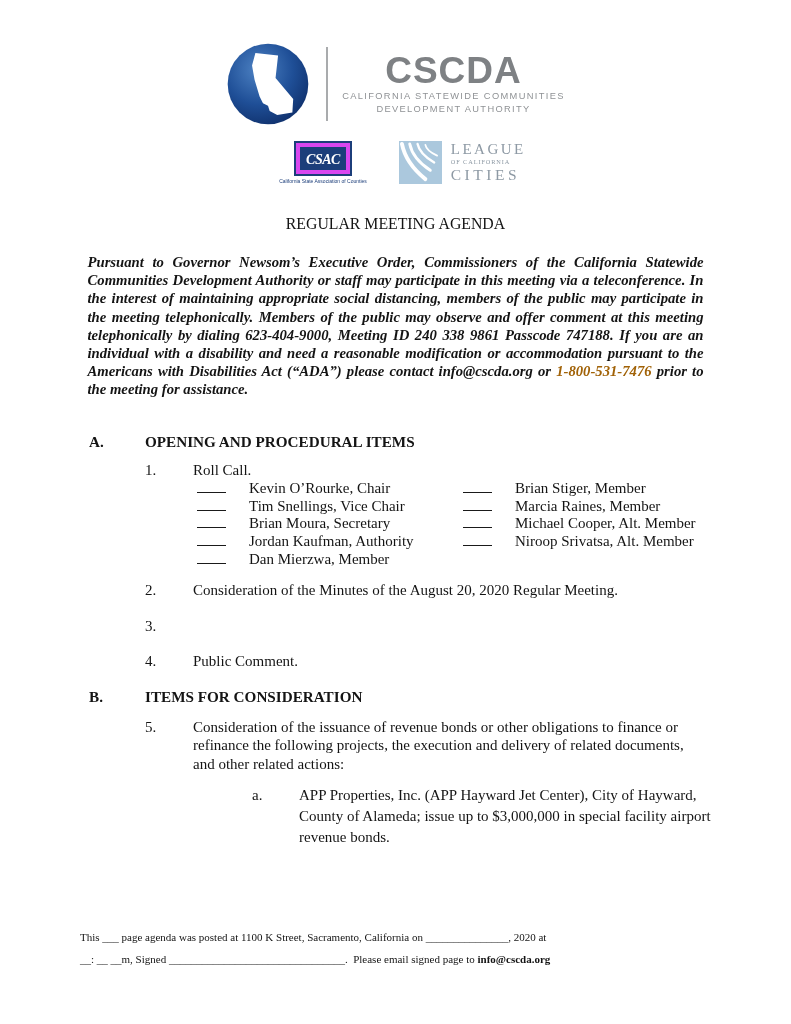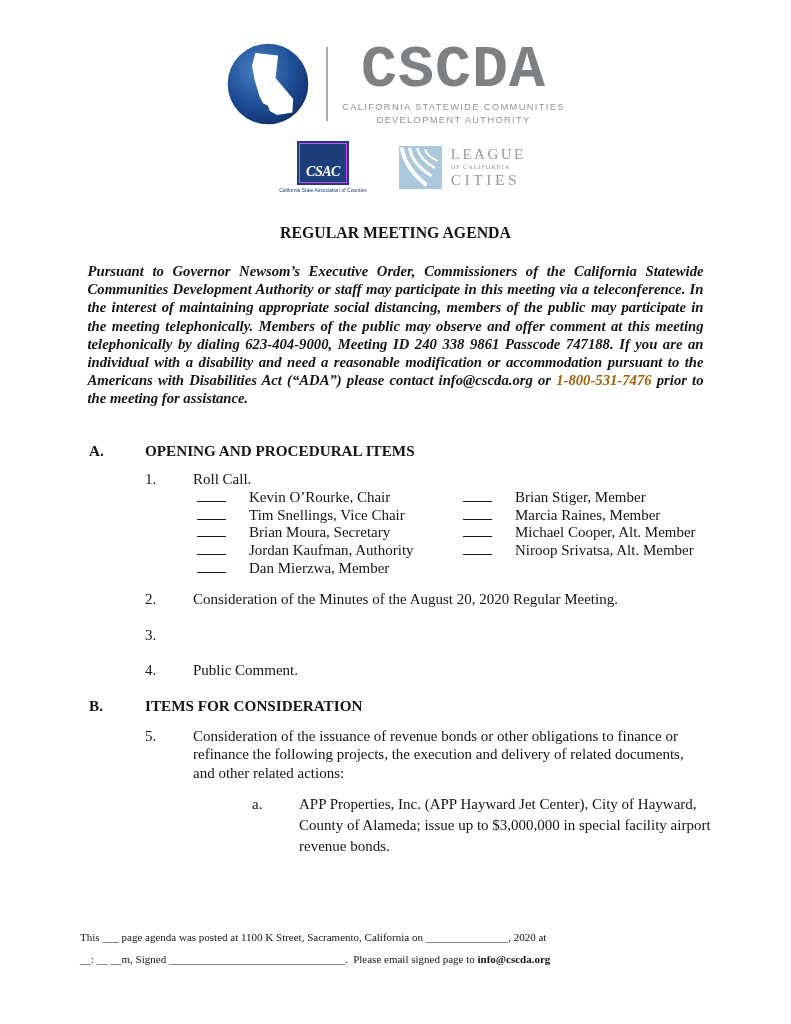--- a/index.html
+++ b/index.html
@@ -9,40 +9,40 @@
     font-family:"Liberation Serif","DejaVu Serif",serif; color:#141414;
   }
 
   
   .logo-area { padding-top:42px; display:flex; flex-direction:column; align-items:center; }
   .cscda-row { display:flex; align-items:center; }
   .ca-circle { width:84px; height:84px; display:block; }
   .logo-divider { width:2px; height:74px; background:#a9abad; margin:0 14px 0 16px; }
   .cscda-textcol { display:flex; flex-direction:column; align-items:center;
     font-family:"Liberation Sans","DejaVu Sans",sans-serif; }
-  .cscda-acronym { font-size:60px; font-weight:700; color:#7e8184; line-height:0.92; letter-spacing:1px;font-family:Liberation Mono, monospace; }
+  .cscda-acronym { font-size:37px; font-weight:700; color:#7e8184; line-height:0.92; letter-spacing:1px; }
   .cscda-sub { font-size:9.3px; color:#8f9295; letter-spacing:1.35px; margin-top:3px; white-space:nowrap; }
 
   .partners-row { display:flex; align-items:center; gap:32px; margin-top:15px; margin-left:14px; }
   .csac-block { display:flex; flex-direction:column; align-items:center; }
   .csac-box { background:#1c3e7a; padding:2px; }
-  .csac-inner { border:1px solid #d946ef; padding:18px 6px 2px; }
+  .csac-inner { border:4px solid #d946ef; padding:3px 6px 2px; }
   .csac-text { color:#ffffff; font-style:italic; font-weight:bold; font-size:14px;
     font-family:"Liberation Serif",serif; letter-spacing:-0.5px; }
   .csac-tagline { font-size:5px; color:#1c3e7a; margin-top:2px; white-space:nowrap;
     font-family:"Liberation Sans","DejaVu Sans",sans-serif; }
   .league-block { display:flex; align-items:center; gap:9px; }
   .league-icon { width:43px; height:43px; display:block; }
   .league-text { display:flex; flex-direction:column; color:#8d99a4; line-height:1; }
   .l1 { font-size:15px; letter-spacing:2.5px; }
   .l2 { font-size:6.3px; letter-spacing:0.9px; margin-top:2px; }
   .l3 { font-size:15.5px; letter-spacing:3.5px; margin-top:2px; }
 
   
-  .title-block { text-align:center; margin-top:30px; font-weight:bold; font-size:15.8px; line-height:19px; }
+  .title-block { text-align:center; margin-top:30px; font-weight:normal; font-size:15.8px; line-height:19px; }
 
   
   .notice { margin:20px auto 0; width:616px; text-align:justify;
     font-weight:bold; font-style:italic; font-size:14.7px; line-height:18.2px; }
   .phone-link { color:#a16207; font-weight:bold; }
 
   
   .section-head { display:flex; font-weight:bold; font-size:15.2px; line-height:19px; margin-left:89px; }
   .sec-letter { width:56px; flex-shrink:0; }
   .sec-a { margin-top:33px; }

